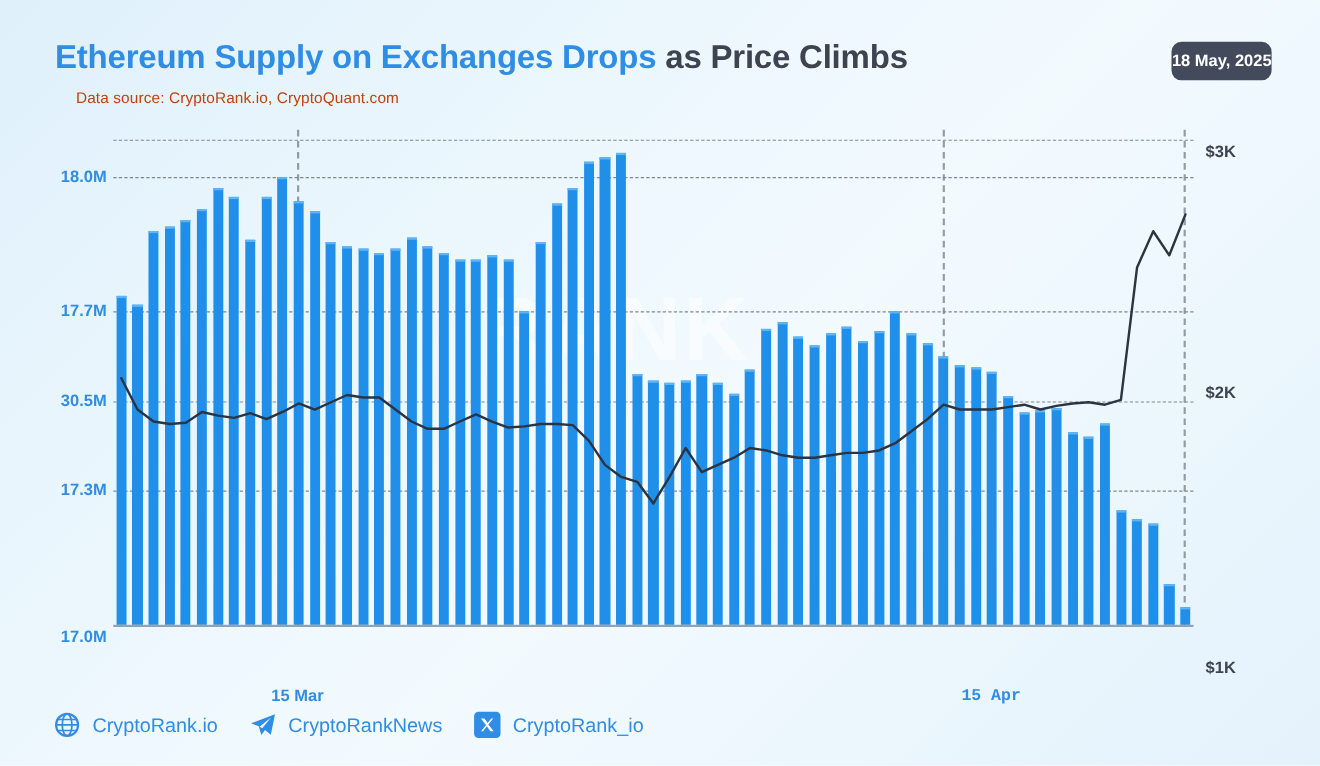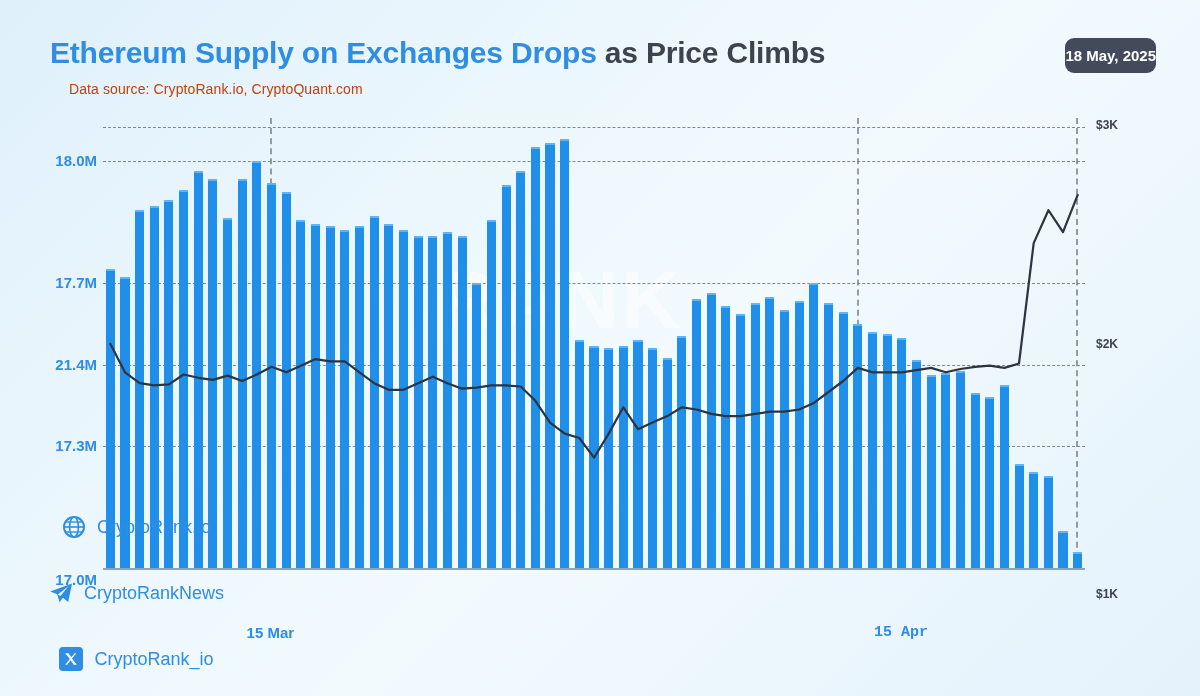--- a/index.html
+++ b/index.html
@@ -56,38 +56,38 @@
     border-top: 2px solid #5fb4f5;
   }
 
   .line-svg { position: absolute; left: 0; top: 0; width: 982px; height: 450px; overflow: visible; }
   .ylab {
     position: absolute; left: 45px; width: 52px; text-align: right;
     font-size: 15px; font-weight: bold; color: #2f8de4; white-space: nowrap;
   }
   .ylab-r {
     position: absolute; left: 1096px;
-    font-size: 12px; font-weight: bold; color: #3d4450; white-space: nowrap;
+    font-size: 15px; font-weight: bold; color: #3d4450; white-space: nowrap; margin-top: 12px;
   }
   .xlab {
     position: absolute; top: 580px;
     font-size: 15px; font-weight: bold; color: #2f8de4;
     white-space: nowrap; transform: translateX(-50%); margin-top: 44px;
   }
 
   
   .watermark {
     position: absolute; left: 560px; top: 300px;
     font-size: 82px; font-weight: bold; color: #ffffff;
     opacity: .55; letter-spacing: 2px; pointer-events: none;
     transform: translate(-50%,-50%);
   }
 
   
-  .footer { position: absolute; left: 48px; bottom: 24px; display: flex; align-items: center; gap: 40px; flex-direction: column; }
+  .footer { position: absolute; left: 48px; bottom: 24px; display: flex; align-items: center; gap: 28px; }
   .fitem { display: flex; align-items: center; gap: 10px; }
   .fitem span.lbl { font-size: 18px; color: #2f8de4; white-space: nowrap; }
   .ficon { width: 26px; height: 26px; display: flex; align-items: center; justify-content: center; }
   .xbox { width: 24px; height: 24px; background: #2f8de4; border-radius: 4px; display:flex; align-items:center; justify-content:center; }
   .brand {
     position: absolute; right: 44px; bottom: 26px;
     font-size: 28px; font-weight: bold; color: #2f8de4; letter-spacing: -0.6px;
     display: flex; align-items: center;
   }
 </style>
@@ -188,21 +188,21 @@
       </div>
     <svg class="line-svg" id="linesvg" viewBox="0 0 982 450" preserveAspectRatio="none">
       <polyline id="pricepath" fill="none" stroke="#2b3440" stroke-width="2.2" stroke-linejoin="round" stroke-linecap="round" vector-effect="non-scaling-stroke" points="7.3,225.8 22.0,254.3 36.6,265.2 51.3,267.4 66.0,266.3 80.6,256.5 95.3,259.8 109.9,261.9 124.6,257.6 139.2,263.0 153.9,256.5 168.6,248.8 183.2,254.3 197.9,247.7 212.5,241.1 227.2,243.3 241.8,243.3 256.5,254.3 271.1,265.2 285.8,271.8 300.5,271.8 315.1,265.2 329.8,258.7 344.4,265.2 359.1,270.7 373.7,269.6 388.4,267.4 403.1,267.4 417.7,268.5 432.4,282.8 447.0,304.6 461.7,315.6 476.3,320.0 491.0,339.7 505.7,315.6 520.3,289.3 535.0,311.2 549.6,304.6 564.3,298.1 578.9,289.3 593.6,291.5 608.3,295.9 622.9,298.1 637.6,298.1 652.2,295.9 666.9,293.7 681.5,293.7 696.2,291.5 710.9,284.9 725.5,274.0 740.2,263.0 754.8,249.9 769.5,254.3 784.1,254.3 798.8,254.3 813.4,252.1 828.1,249.9 842.8,254.3 857.4,251.0 872.1,248.8 886.7,247.7 901.4,249.9 916.0,245.5 930.7,125.1 945.4,92.2 960.0,114.1 974.7,76.9"></polyline>
     </svg>
     <div class="axis-base"></div>
   </div>
 
   <div id="ylabels-left">
       <div class="ylab" style="top: 559px; margin-top: 12px;">17.0M</div>
       <div class="ylab" style="top: 436.9px;">17.3M</div>
-      <div class="ylab" style="top: 355.5px;">21.4M</div>
+      <div class="ylab" style="top: 355.5px;">30.5M</div>
       <div class="ylab" style="top: 274.1px;">17.7M</div>
       <div class="ylab" style="top: 152px;">18.0M</div>
     </div>
   <div id="ylabels-right">
       <div class="ylab-r" style="top: 587px; text-align: right;">$1K</div>
       <div class="ylab-r" style="top: 337px;">$2K</div>
       <div class="ylab-r" style="top: 118px;">$3K</div>
     </div>
   <div id="xlabels">
       <div class="xlab" style="left: 270.38px;">15 Mar</div>

